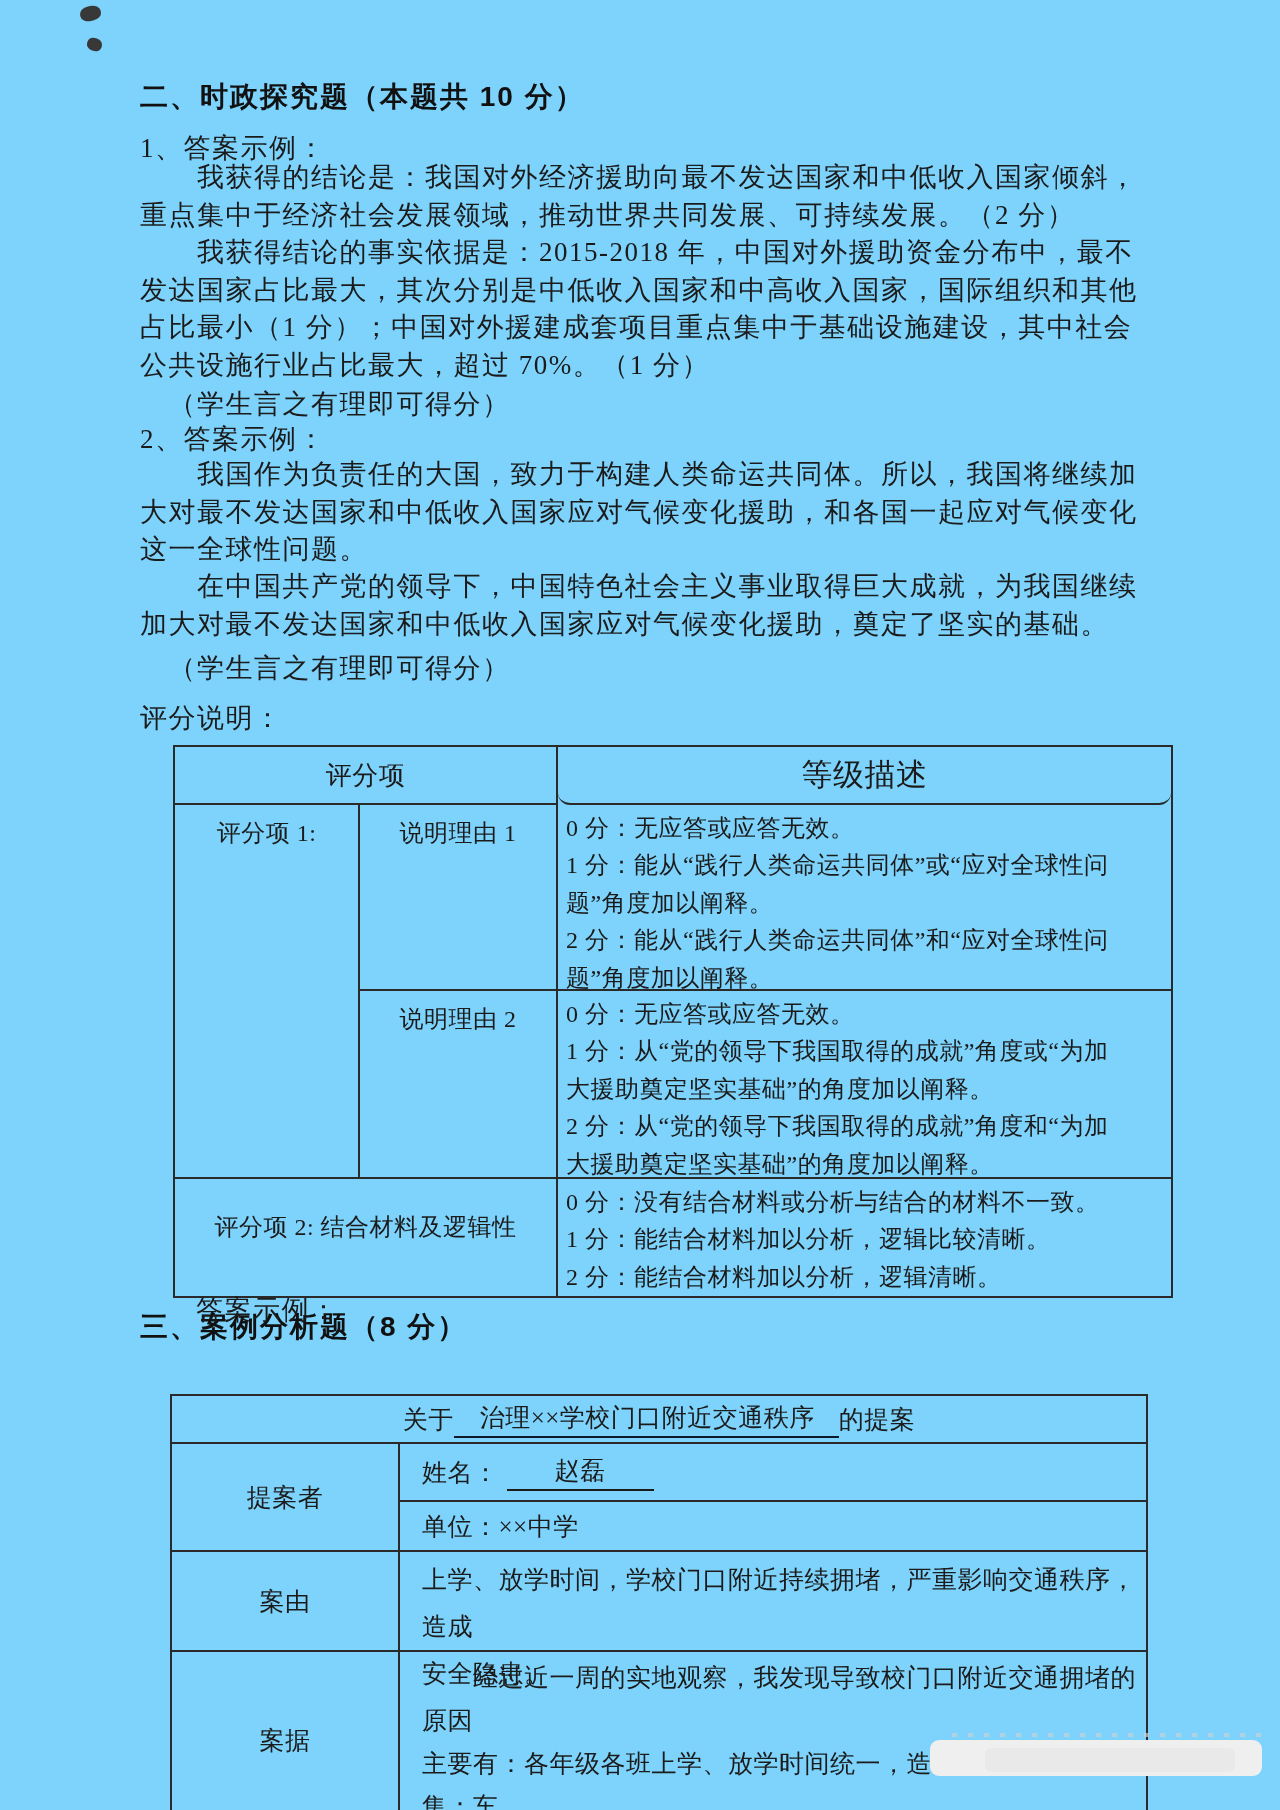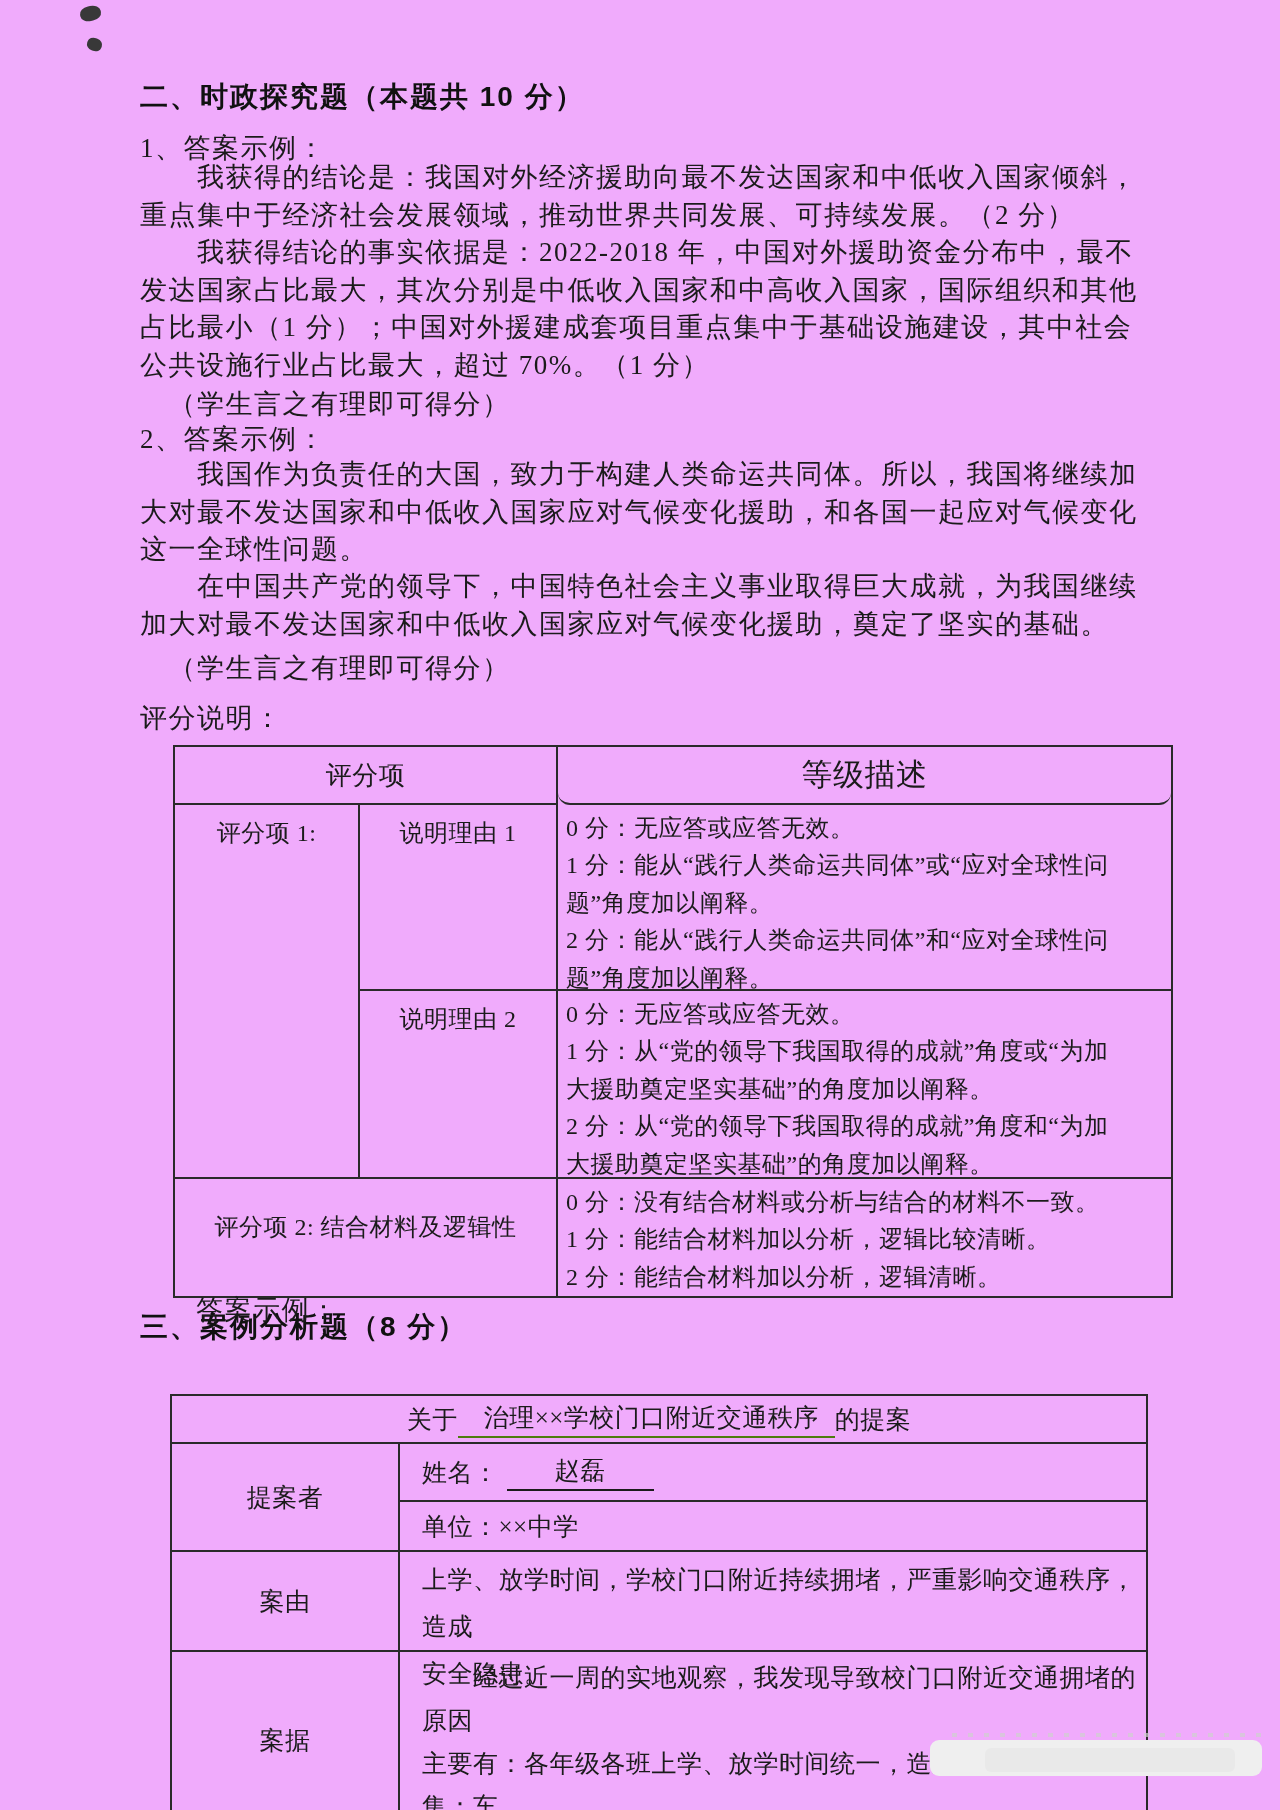--- a/index.html
+++ b/index.html
@@ -1,19 +1,19 @@
 <!DOCTYPE html>
 <html><head>
 <meta charset="utf-8">
 <style>
   html,body{margin:0;padding:0;background:#ffffff;}
   #page{
     position:relative;
     width:1280px;height:1810px;
-    background:#f0abfc;
+    background:#7dd3fc;
     overflow:hidden;
     font-family:"Liberation Serif", serif;
     color:#1b1b1b;
   }
   .abs{position:absolute;}
   .pre{white-space:pre-line;}
   .body-text{
     font-size:27px;
     line-height:37.5px;
     letter-spacing:1.5px;
@@ -75,22 +75,22 @@
   .t2 > div{box-sizing:border-box;}
   .p-title{grid-column:1/3;grid-row:1;display:flex;align-items:center;justify-content:center;}
   .p-proposer{grid-column:1;grid-row:2/4;text-align:center;}
   .p-name{grid-column:2;grid-row:2;display:flex;align-items:center;padding-left:22px;}
   .p-unit{grid-column:2;grid-row:3;display:flex;align-items:center;padding-left:22px;}
   .p-reason-label{grid-column:1;grid-row:4;}
   .p-reason{grid-column:2;grid-row:4;padding:4px 10px 0 22px;line-height:47px;}
   .p-evidence-label{grid-column:1;grid-row:5;}
   .p-evidence{grid-column:2;grid-row:5;padding:4px 10px 0 22px;line-height:43px;}
   .blank-line{
-    border-bottom:2px solid #4d7c0f;
-    padding:0 16px 2px 26px;
+    border-bottom:2px solid #0f172a;
+    padding:0 24px 2px 26px;
     display:inline-block;
   }
   .blank-name{
     border-bottom:2px solid #1b1b1b;
     padding:0 48px 2px 48px;
     display:inline-block;
     margin-left:8px;
   }
   
   .speck{background:#383838;border-radius:45%;}
@@ -118,21 +118,21 @@
   <div class="abs speck speck1"></div>
   <div class="abs speck speck2"></div>
 
   <div class="abs heading" style="left:140px;top:78px;">二、时政探究题（本题共 10 分）</div>
 
   <div class="abs label-line" style="left:140px;top:130px;">1、答案示例：</div>
 
   <div class="abs body-text pre" style="left:140px;top:159px;">　　我获得的结论是：我国对外经济援助向最不发达国家和中低收入国家倾斜，
 重点集中于经济社会发展领域，推动世界共同发展、可持续发展。（2 分）</div>
 
-  <div class="abs body-text pre" style="left:140px;top:234px;">　　我获得结论的事实依据是：2022-2018 年，中国对外援助资金分布中，最不
+  <div class="abs body-text pre" style="left:140px;top:234px;">　　我获得结论的事实依据是：2015-2018 年，中国对外援助资金分布中，最不
 发达国家占比最大，其次分别是中低收入国家和中高收入国家，国际组织和其他
 占比最小（1 分）；中国对外援建成套项目重点集中于基础设施建设，其中社会
 公共设施行业占比最大，超过 70%。（1 分）</div>
 
   <div class="abs body-text pre" style="left:140px;top:386px;">　（学生言之有理即可得分）</div>
 
   <div class="abs label-line" style="left:140px;top:421px;">2、答案示例：</div>
 
   <div class="abs body-text pre" style="left:140px;top:456px;">　　我国作为负责任的大国，致力于构建人类命运共同体。所以，我国将继续加
 大对最不发达国家和中低收入国家应对气候变化援助，和各国一起应对气候变化

